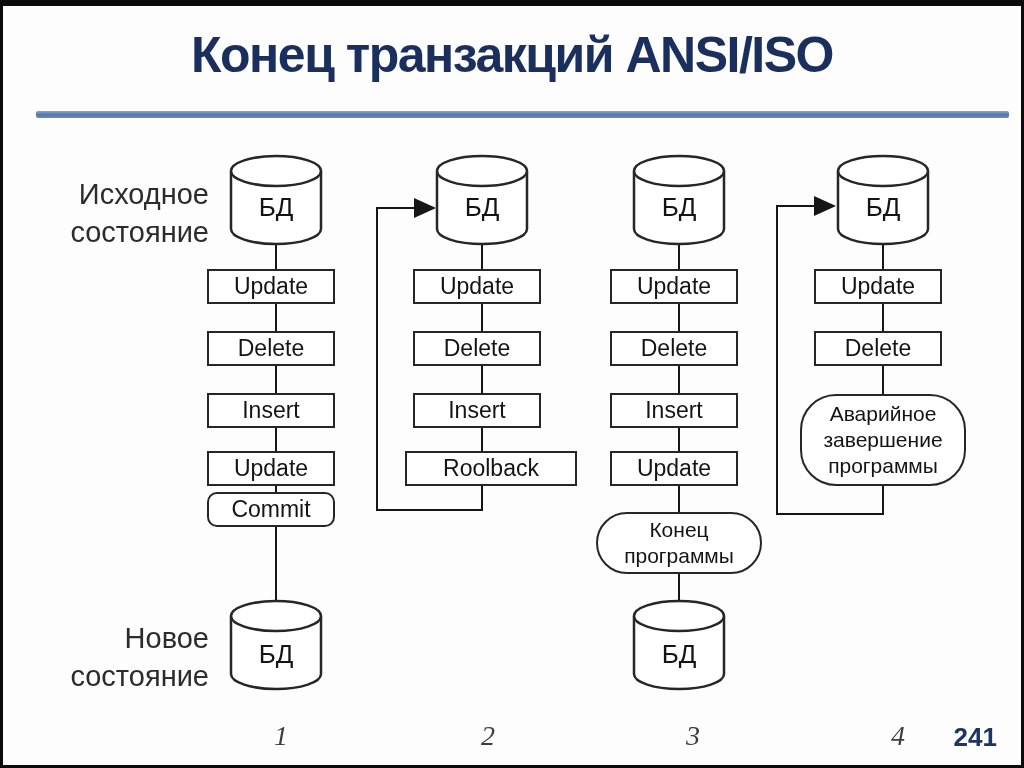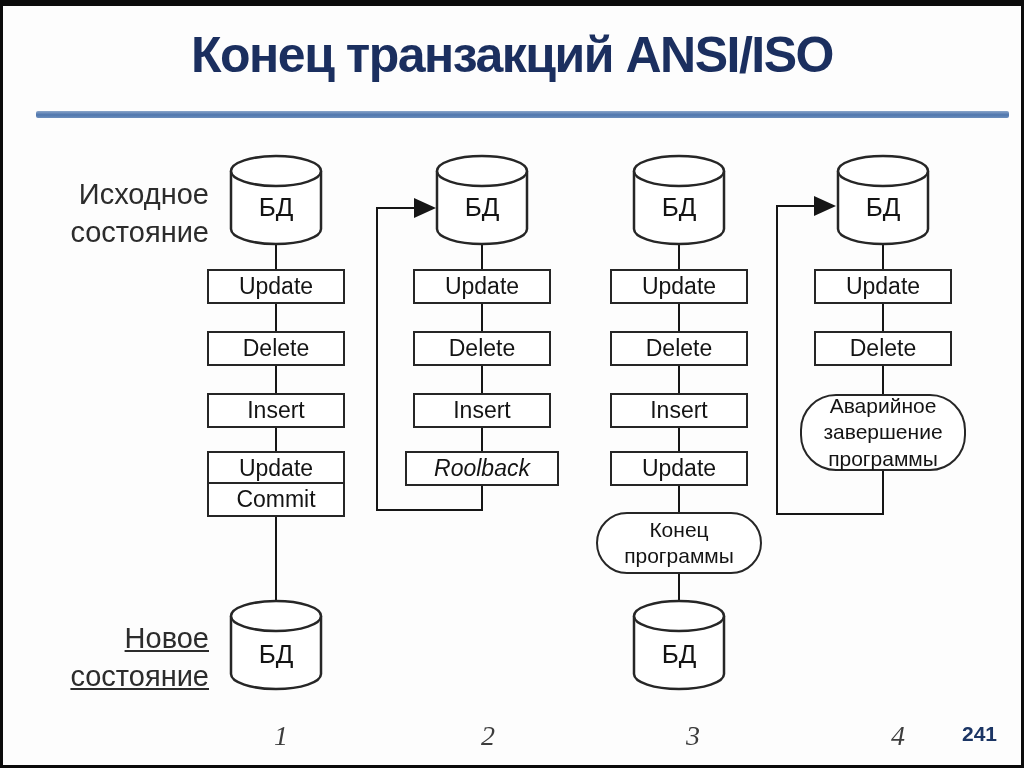--- a/index.html
+++ b/index.html
@@ -18,21 +18,21 @@
   }
   .rule {
     position:absolute; top:105px; left:33px; width:973px; height:7px;
     background:linear-gradient(180deg,#8aa5ca,#4f76ad 55%,#6d8fbd);
     border-radius:2px;
   }
   .vline, .hline { position:absolute; background:#161616; }
   .vline { width:2px; }
   .hline { height:2px; }
   .box {
-    position:absolute; width:138px; height:35px;
+    position:absolute; width:128px; height:35px;
     background:#fff; border:2px solid #262626;
     display:flex; align-items:center; justify-content:center;
     font-size:23px; color:#141414;
   }
   .stadium {
     position:absolute; background:#fff; border:2px solid #262626;
     display:flex; align-items:center; justify-content:center;
     text-align:center; font-size:21px; line-height:1.25;
     color:#141414; white-space:pre-line;
   }
@@ -45,56 +45,56 @@
     position:absolute; left:38px; width:168px; text-align:right;
     font-size:29px; line-height:1.3; color:#2c2c2c; white-space:pre-line;
   }
   .col-num {
     position:absolute; width:40px; text-align:center;
     font-family:"Liberation Serif", serif; font-style:italic;
     font-size:28px; color:#3d3d3d;
   }
   .page-num {
     position:absolute; right:24px; top:716px;
-    font-size:21px; font-weight:bold; color:#1b3564;
+    font-size:26px; font-weight:bold; color:#1b3564;
   }
   .arrow-right {
     position:absolute; width:0; height:0;
     border-top:10px solid transparent; border-bottom:10px solid transparent;
     border-left:22px solid #161616;
   }
   svg path, svg ellipse { fill:#ffffff; stroke:#262626; stroke-width:2.5; }
 </style>
 </head>
 <body>
 
 <div id="slide">
 
   <div class="title">Конец транзакций ANSI/ISO</div>
   <div class="rule"></div>
 
   <div class="side-label" style="top:170px;">Исходное
 состояние</div>
-  <div class="side-label" style="top:614px;text-decoration:underline;">Новое
+  <div class="side-label" style="top:614px;">Новое
 состояние</div>
 
   <div class="vline" style="left:272px; top:236px; height:359px;"></div>
   <div class="cyl" style="left:226px; top:148px;">
     <svg width="94" height="94" viewBox="0 0 94 94">
       <path d="M2,17 L2,75 A45,15 0 0 0 92,75 L92,17"></path>
       <ellipse cx="47" cy="17" rx="45" ry="15"></ellipse>
     </svg>
   </div>
   <div class="db-label" style="left:226px; top:186px;">БД</div>
 
   <div class="box" style="left:204px; top:263px;">Update</div>
   <div class="box" style="left:204px; top:325px;">Delete</div>
   <div class="box" style="left:204px; top:387px;">Insert</div>
   <div class="box" style="left:204px; top:445px;">Update</div>
-  <div class="box" style="left:204px; top:476px;">Commit</div>
+  <div class="box" style="left:204px; top:486px;border-radius:10px;">Commit</div>
 
   <div class="cyl" style="left:226px; top:593px;">
     <svg width="94" height="94" viewBox="0 0 94 94">
       <path d="M2,17 L2,75 A45,15 0 0 0 92,75 L92,17"></path>
       <ellipse cx="47" cy="17" rx="45" ry="15"></ellipse>
     </svg>
   </div>
   <div class="db-label" style="left:226px; top:633px;">БД</div>
 
   <div class="vline" style="left:373px; top:201px; height:304px;"></div>
@@ -107,21 +107,21 @@
     <svg width="94" height="94" viewBox="0 0 94 94">
       <path d="M2,17 L2,75 A45,15 0 0 0 92,75 L92,17"></path>
       <ellipse cx="47" cy="17" rx="45" ry="15"></ellipse>
     </svg>
   </div>
   <div class="db-label" style="left:432px; top:186px;">БД</div>
 
   <div class="box" style="left:410px; top:263px;">Update</div>
   <div class="box" style="left:410px; top:325px;">Delete</div>
   <div class="box" style="left:410px; top:387px;">Insert</div>
-  <div class="box" style="left:402px; top:445px; width:154px;font-style:italic;">Roolback</div>
+  <div class="box" style="left:402px; top:445px; width:172px;">Roolback</div>
 
   <div class="vline" style="left:675px; top:236px; height:272px;"></div>
   <div class="vline" style="left:675px; top:566px; height:29px;"></div>
 
   <div class="cyl" style="left:629px; top:148px;">
     <svg width="94" height="94" viewBox="0 0 94 94">
       <path d="M2,17 L2,75 A45,15 0 0 0 92,75 L92,17"></path>
       <ellipse cx="47" cy="17" rx="45" ry="15"></ellipse>
     </svg>
   </div>
@@ -153,21 +153,21 @@
     <svg width="94" height="94" viewBox="0 0 94 94">
       <path d="M2,17 L2,75 A45,15 0 0 0 92,75 L92,17"></path>
       <ellipse cx="47" cy="17" rx="45" ry="15"></ellipse>
     </svg>
   </div>
   <div class="db-label" style="left:833px; top:186px;">БД</div>
 
   <div class="box" style="left:811px; top:263px;">Update</div>
   <div class="box" style="left:811px; top:325px;">Delete</div>
 
-  <div class="stadium" style="left:797px; top:388px; width:166px; height:77px; border-radius:36px;">Аварийное
+  <div class="stadium" style="left:797px; top:388px; width:166px; height:92px; border-radius:36px;">Аварийное
 завершение
 программы</div>
 
   <div class="col-num" style="left:258px; top:714px;">1</div>
   <div class="col-num" style="left:465px; top:714px;">2</div>
   <div class="col-num" style="left:670px; top:714px;">3</div>
   <div class="col-num" style="left:875px; top:714px;">4</div>
 
   <div class="page-num">241</div>
 

